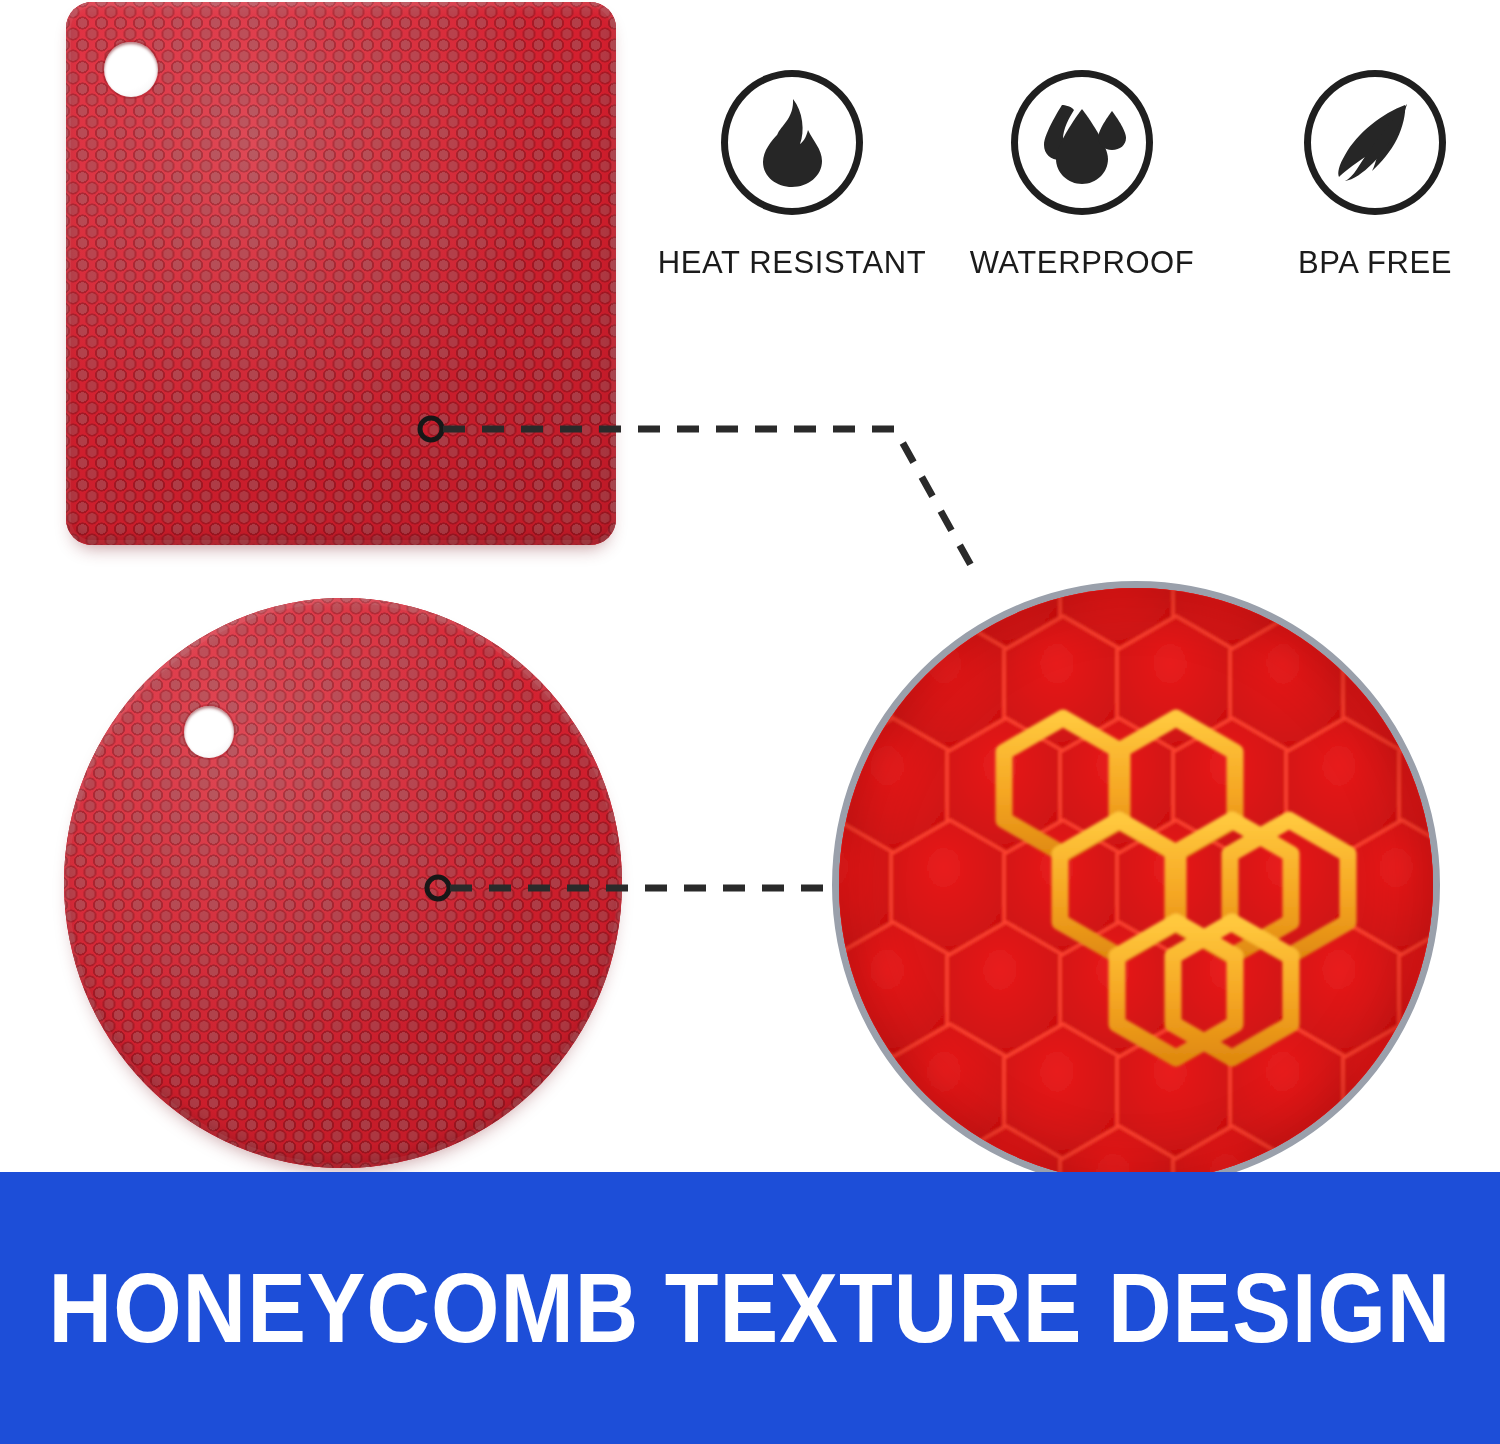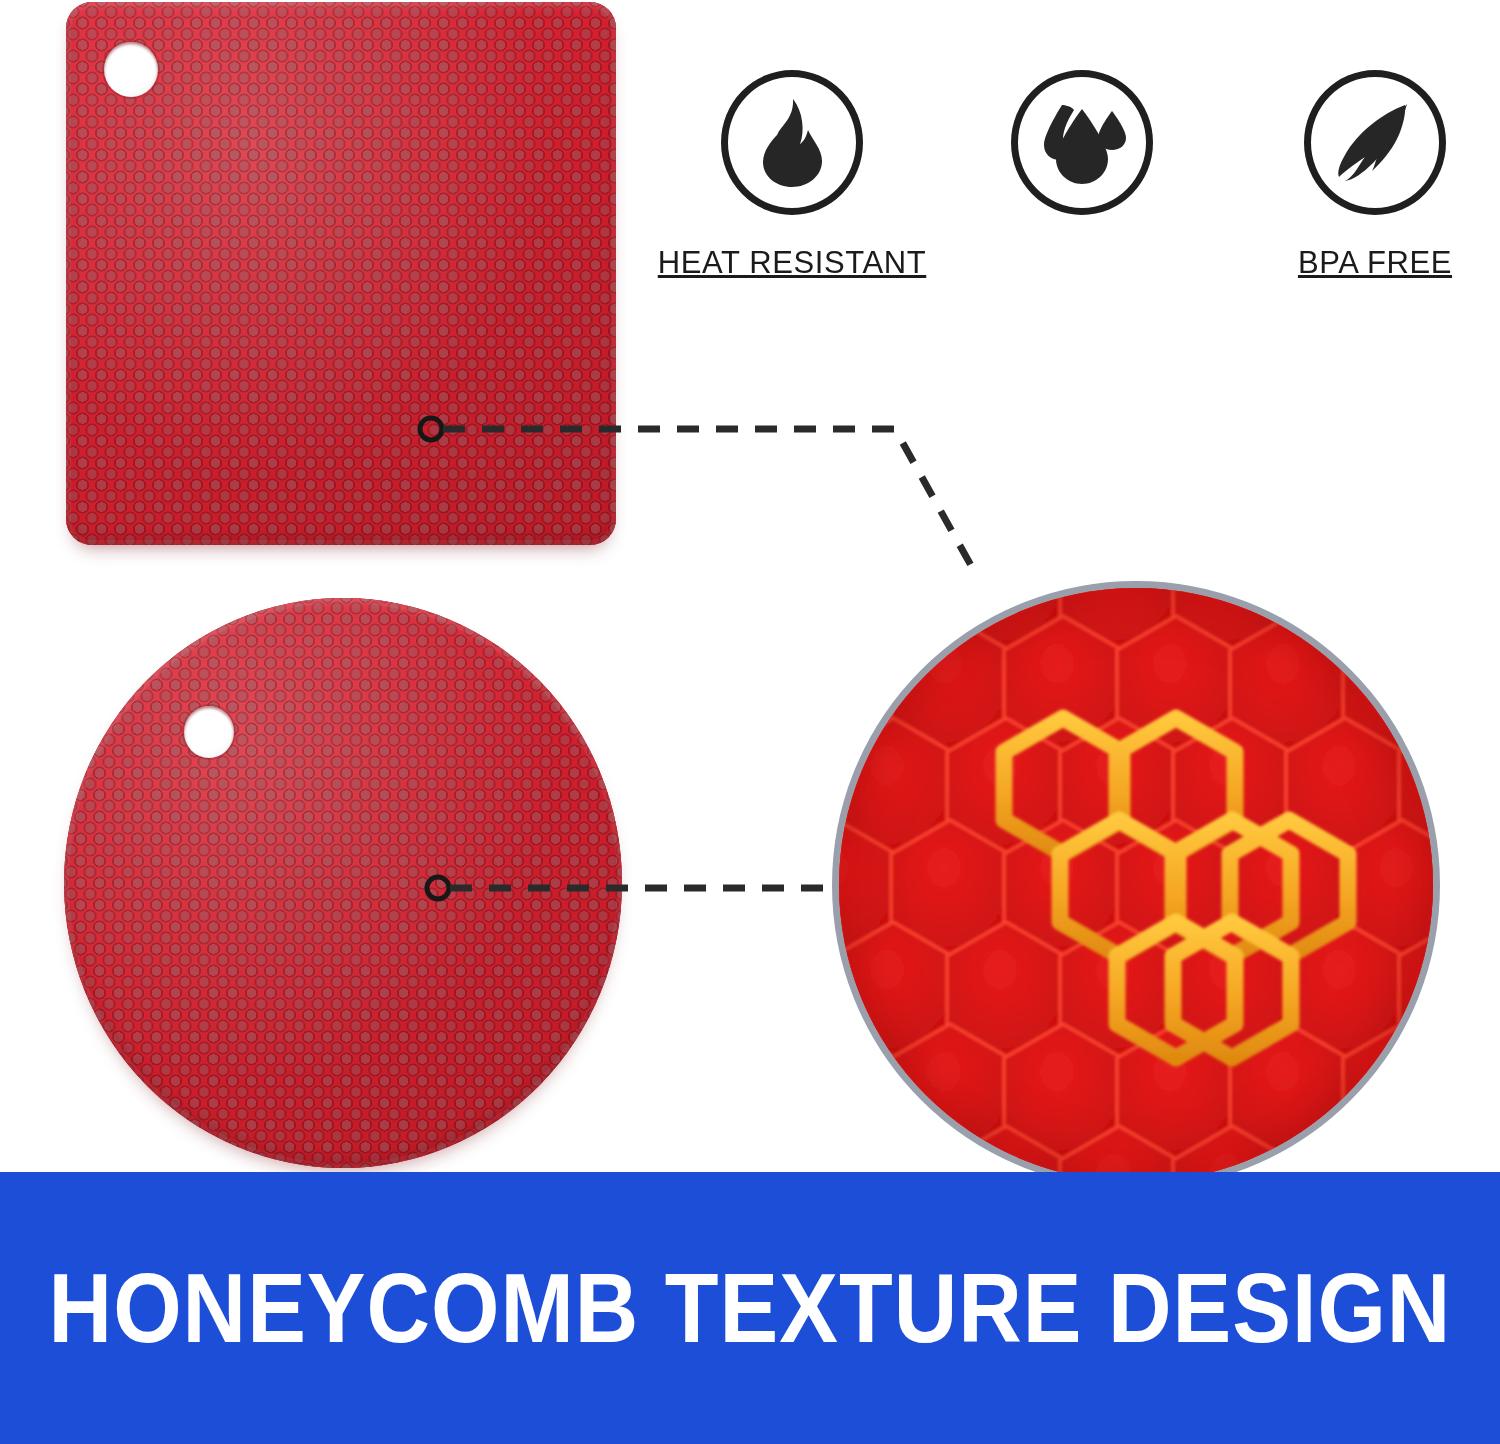--- a/index.html
+++ b/index.html
@@ -16,21 +16,21 @@
   .badges { position:absolute; left:640px; top:70px; width:850px; height:230px; }
   .badge { position:absolute; top:0; width:300px; text-align:center; }
   .badge-ring {
     width:142px; height:145px; margin:0 auto;
     border:7px solid #1f1f1f; border-radius:50%;
     position:relative; background:#fff;
   }
   .badge-ring svg { position:absolute; left:50%; top:50%; transform:translate(-50%,-50%); }
   .badge-label {
     margin-top:30px; font-size:31px; letter-spacing:0.6px;
-    color:#1b1b1b; font-weight:400; white-space:nowrap;text-decoration:underline;
+    color:#1b1b1b; font-weight:400; white-space:nowrap;
   }
 
   
   .sq-trivet {
     position:absolute; left:66px; top:2px; width:550px; height:543px;
     border-radius:26px; overflow:hidden;
     background:#d2202f;
     box-shadow: 0 10px 18px -8px rgba(120,20,28,.45);
   }
   
@@ -253,20 +253,21 @@
       <div class="badge-ring">
         <svg width="92" height="88" viewBox="0 0 92 88">
           <path fill="#262626" d="M26 6 C26 6 8 34 8 46 C8 55 15 61 24 61 C28 61 31 60 34 58
             C29 53 27 46 27 40 C27 30 33 19 38 11 C34 6 26 6 26 6 Z"></path>
           <path fill="#262626" d="M46 10 C46 10 20 44 20 60 C20 74 32 85 46 85 C60 85 72 74 72 60
             C72 44 46 10 46 10 Z"></path>
           <path fill="#262626" d="M76 12 C76 12 62 30 62 39 C62 46 68 51 76 51 C84 51 90 46 90 39
             C90 30 76 12 76 12 Z"></path>
         </svg>
       </div>
+      <div class="badge-label">WATERPROOF</div>
     </div>
 
     <div class="badge" style="left:585px;">
       <div class="badge-ring">
         <svg width="88" height="88" viewBox="0 0 88 88">
           <path fill="#262626" d="M74 6 C52 14 26 34 14 56 C8 66 6 74 8 78 C12 74 22 66 34 58
             C30 66 27 72 25 76 C32 70 40 62 47 54 C45 62 43 68 41 72 C50 64 60 52 66 40
             C72 28 75 14 74 6 Z"></path>
           <path fill="#262626" d="M76 5 C60 22 40 48 26 70 C22 76 18 80 14 82 C22 81 32 74 42 64
             C56 50 70 28 76 5 Z"></path>

